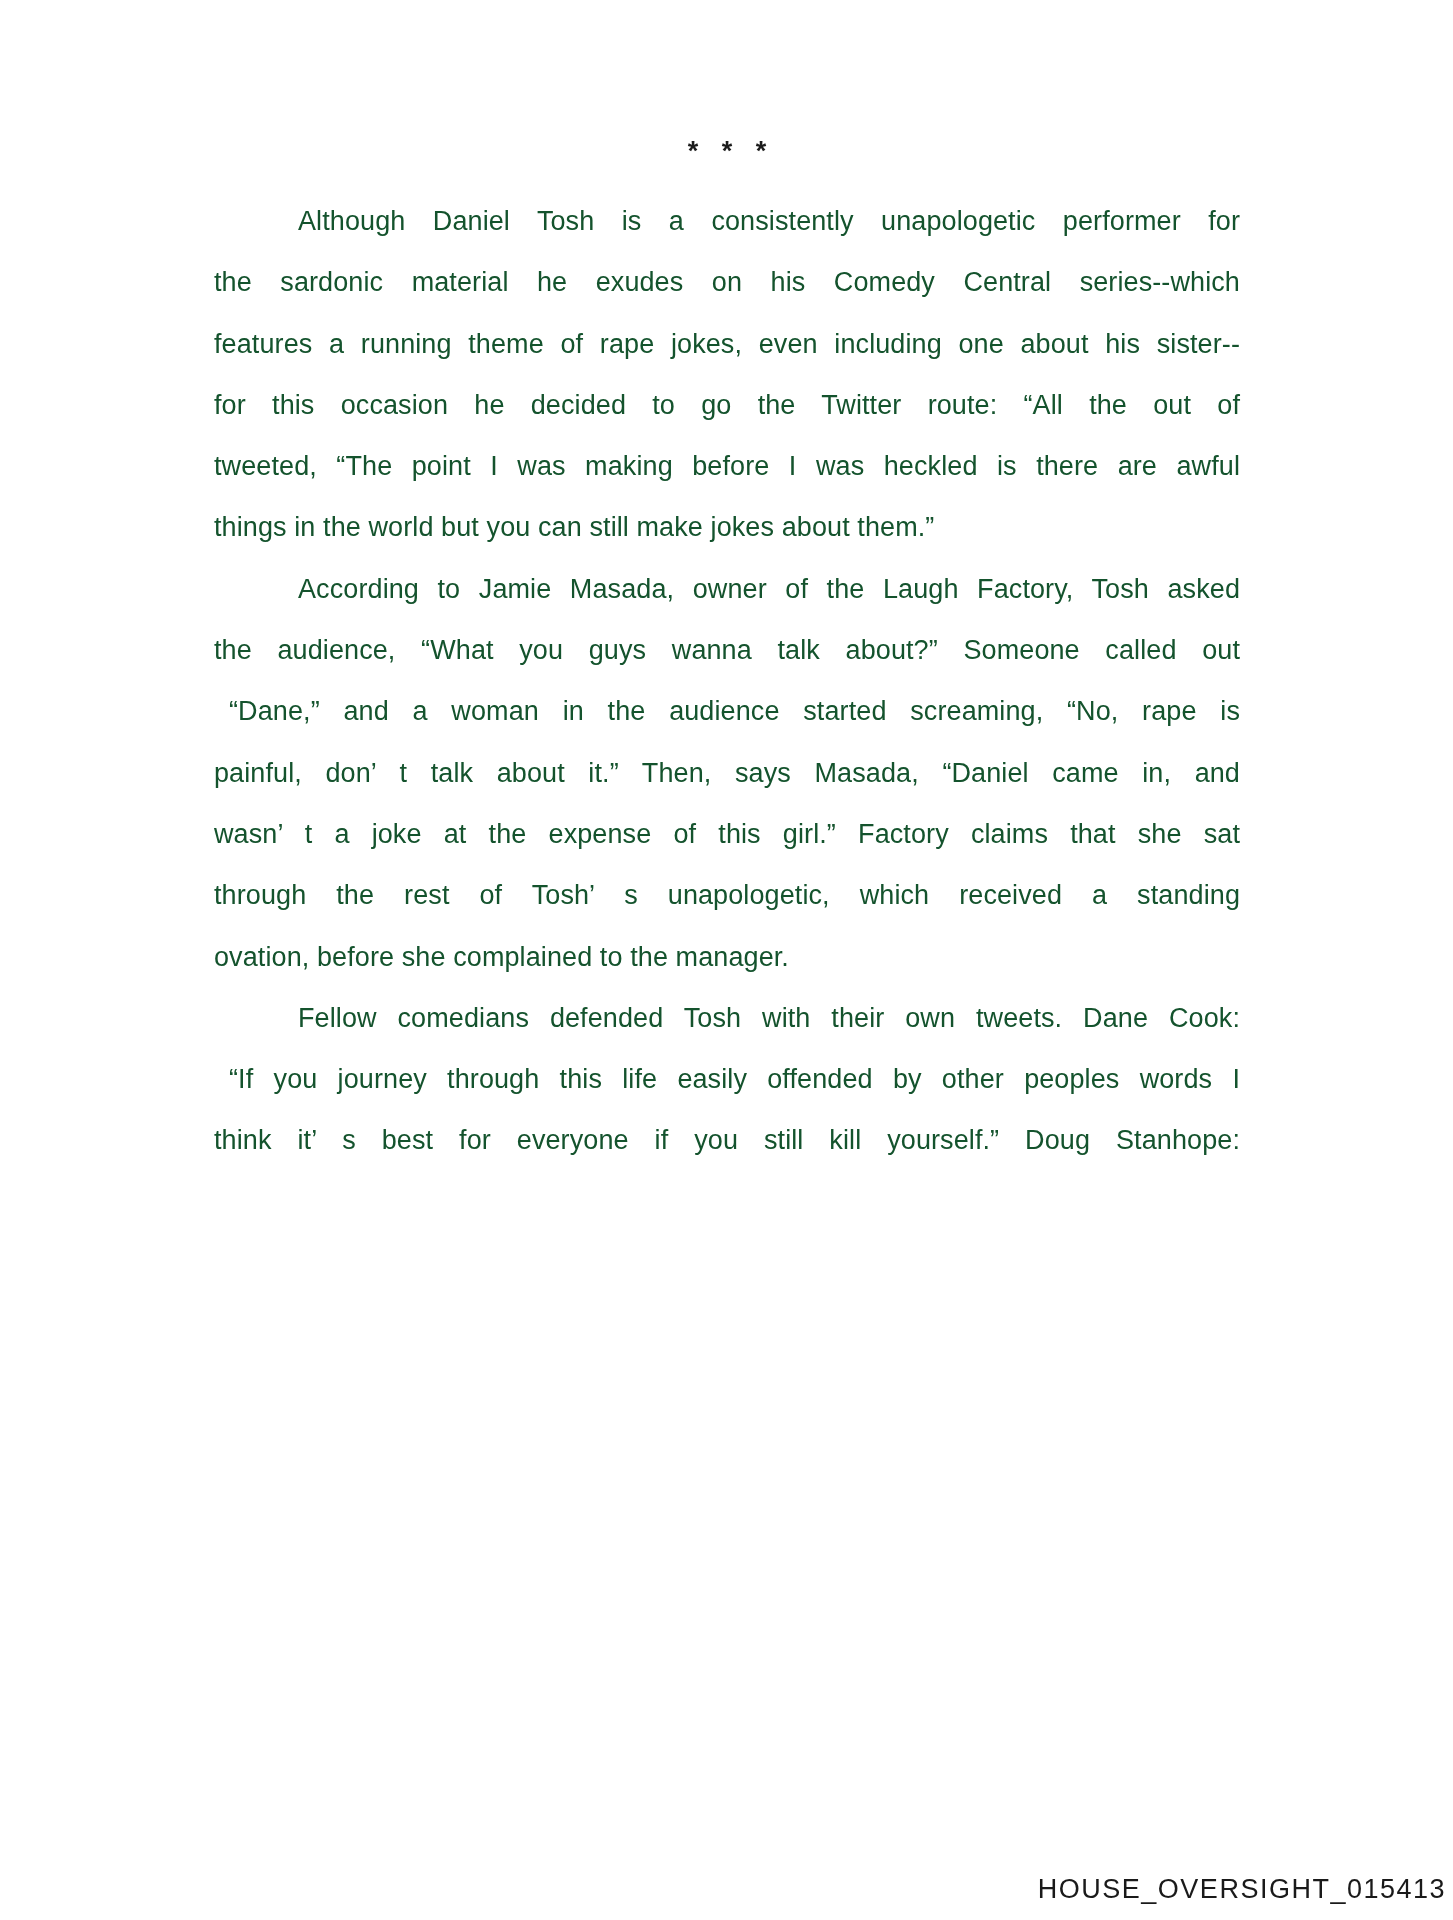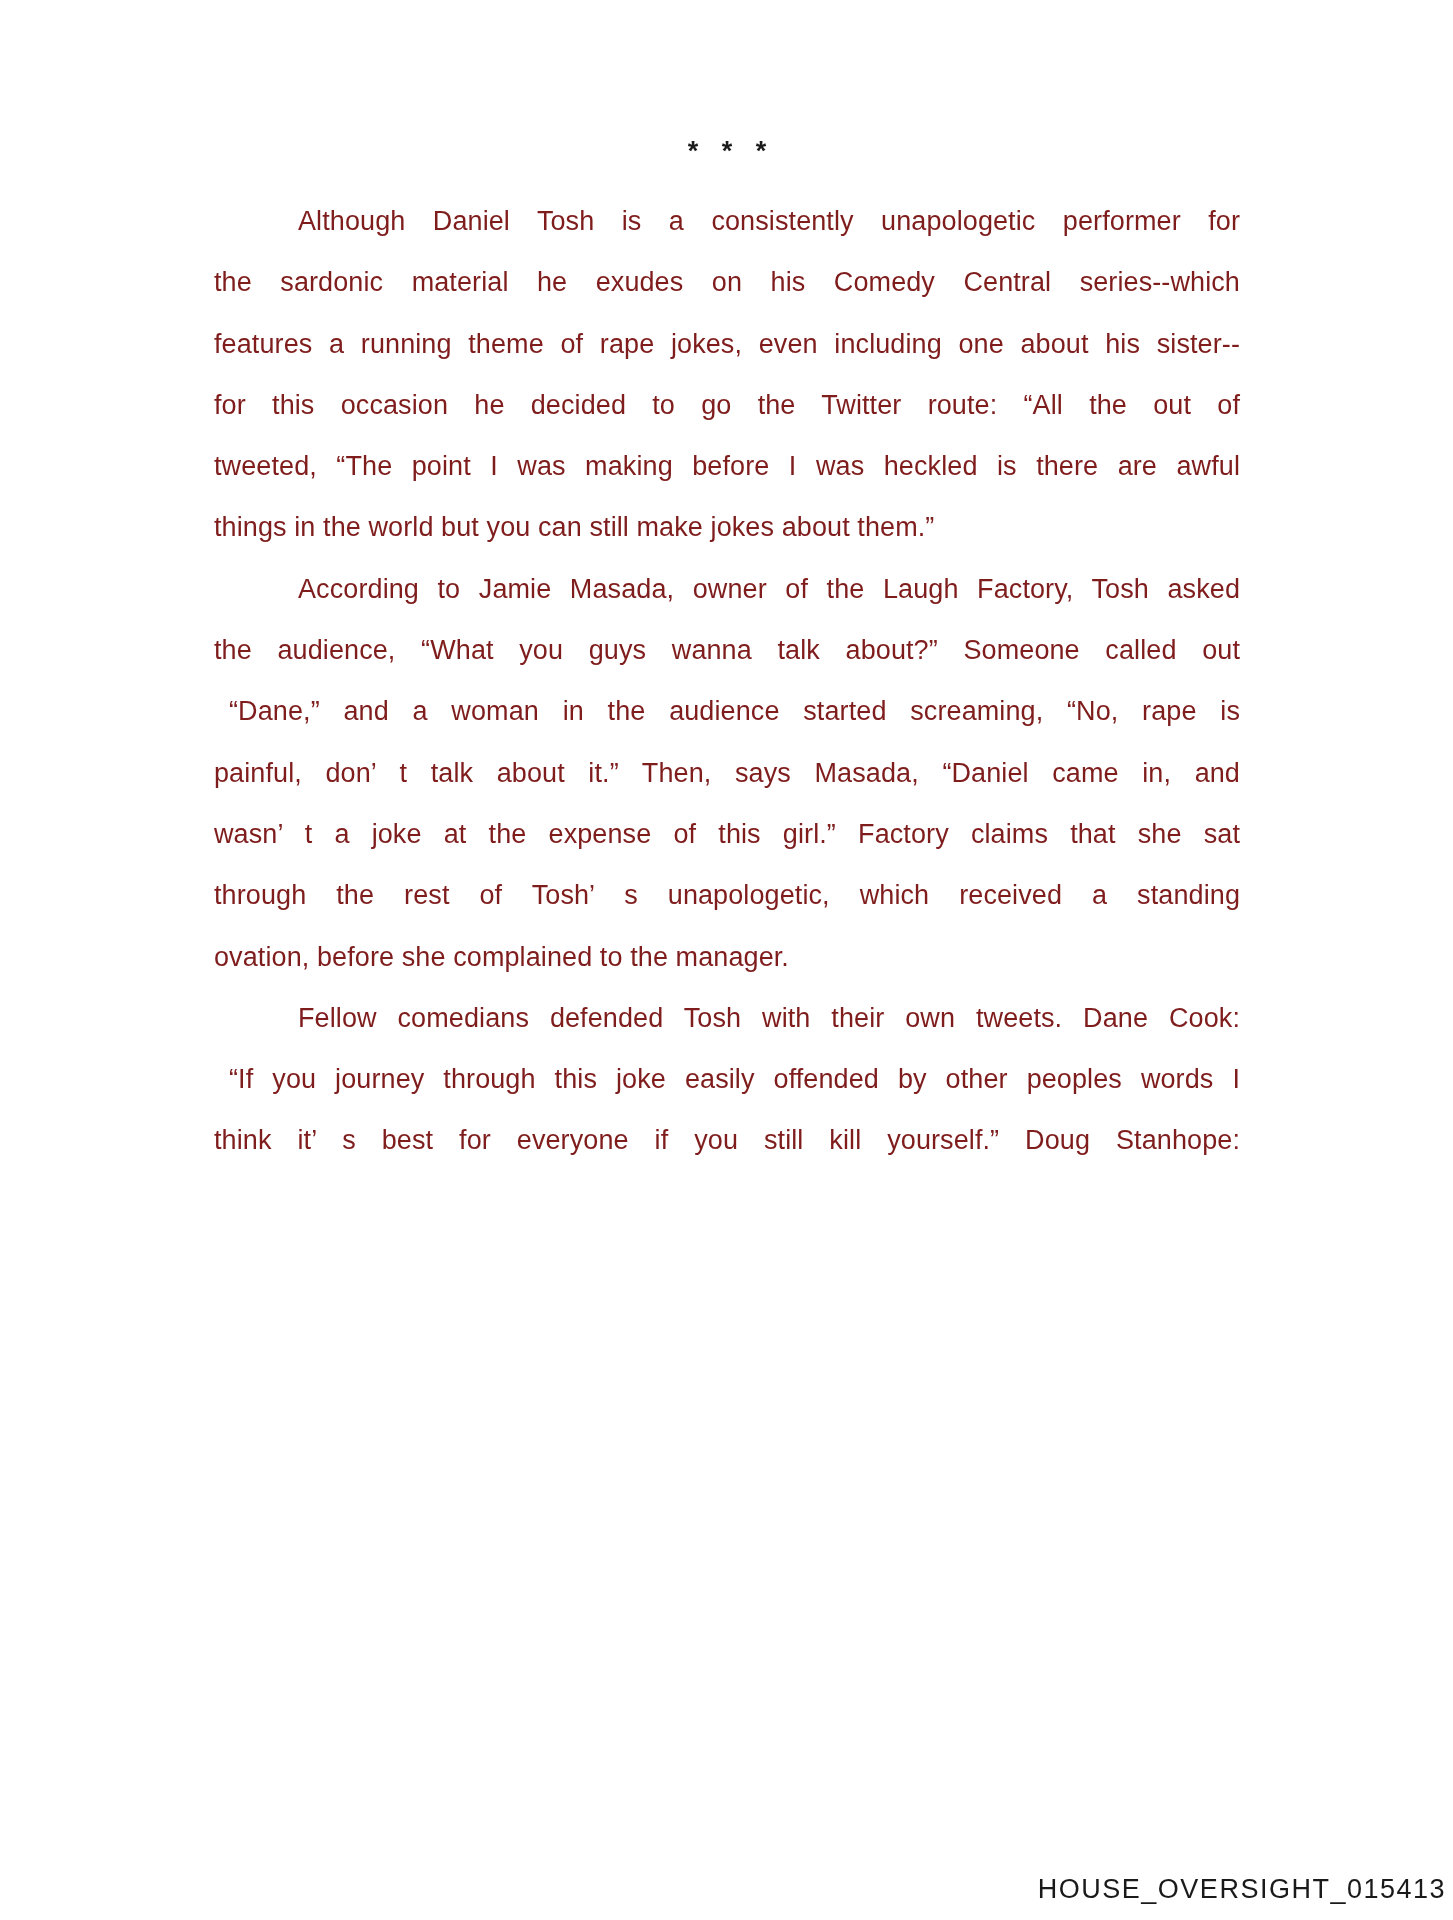--- a/index.html
+++ b/index.html
@@ -27,21 +27,21 @@
     font-weight: bold;
     word-spacing: 16px;
     color: #1c1c1c;
   }
   .textblock {
     position: absolute;
     top: 191px;
     left: 214px;
     width: 1026px;
     font-size: 27px;
-    color: #7f1d1d;
+    color: #14532d;
   }
   .line {
     height: 61.3px;
     line-height: 61.3px;
     text-align: justify;
     text-align-last: justify;
     -moz-text-align-last: justify;
     letter-spacing: 0.1px;
   }
   .line.lastline {
@@ -80,18 +80,18 @@
       <div class="line">tweeted, “The point I was making before I was heckled is there are awful</div>
       <div class="line lastline">things in the world but you can still make jokes about them.”</div>
       <div class="line indent">According to Jamie Masada, owner of the Laugh Factory, Tosh asked</div>
       <div class="line">the audience, “What you guys wanna talk about?” Someone called out</div>
       <div class="line qstart">“Dane,” and a woman in the audience started screaming, “No, rape is</div>
       <div class="line">painful, don’ t talk about it.” Then, says Masada, “Daniel came in, and</div>
       <div class="line">wasn’ t a joke at the expense of this girl.” Factory claims that she sat</div>
       <div class="line">through the rest of Tosh’ s unapologetic, which received a standing</div>
       <div class="line lastline">ovation, before she complained to the manager.</div>
       <div class="line indent">Fellow comedians defended Tosh with their own tweets. Dane Cook:</div>
-      <div class="line qstart">“If you journey through this joke easily offended by other peoples words I</div>
+      <div class="line qstart">“If you journey through this life easily offended by other peoples words I</div>
       <div class="line">think it’ s best for everyone if you still kill yourself.” Doug Stanhope:</div>
     </div>
 
   <div class="footer">HOUSE_OVERSIGHT_015413</div>
 </div>
 
 </body></html>

